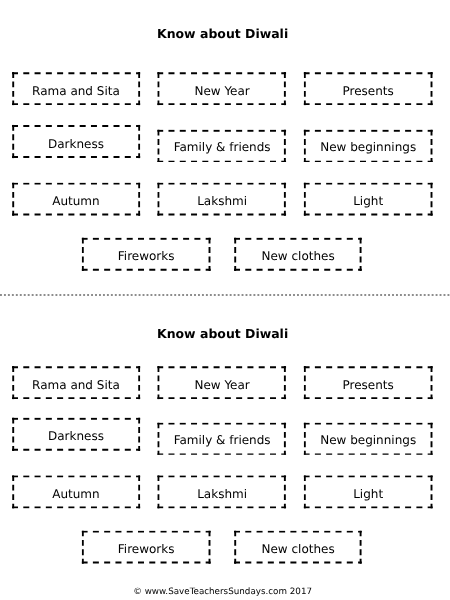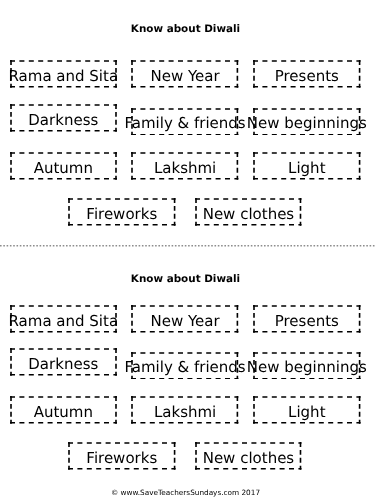--- a/index.html
+++ b/index.html
@@ -5,21 +5,21 @@
   html,body{margin:0;padding:0;}
   body{width:375px;height:500px;background:#ffffff;
        font-family:"DejaVu Sans",sans-serif;color:#000000;overflow:hidden;-webkit-font-smoothing:antialiased;text-rendering:geometricPrecision;}
   .page{position:absolute;left:0;top:0;width:375px;height:500px;transform:translateZ(0);}
   .sheet-title{position:absolute;left:-2px;width:375px;text-align:center;
        font-weight:bold;font-size:10.4px;line-height:11px;}
   .card{position:absolute;box-sizing:border-box;}
   .card .cbox{position:absolute;left:0;top:0;width:100%;height:100%;}
   .card .clabel{position:absolute;left:0;top:2.3px;width:100%;height:100%;
        display:flex;align-items:center;justify-content:center;
-       font-size:15px;line-height:11px;white-space:nowrap;}
+       font-size:10px;line-height:11px;white-space:nowrap;}
   .separator{position:absolute;left:0;width:375px;height:4px;}
   .footer{position:absolute;left:-2px;width:375px;text-align:center;font-size:7.3px;line-height:8px;}
 </style>
 </head>
 <body>
 
 <div class="page">
   <div class="sheet" id="sheet-0">
       <div class="sheet-title" style="top: 24px;">Know about Diwali</div>
       <div class="card" style="left: 9.8px; top: 60px; width: 107px; height: 27.8px;">

